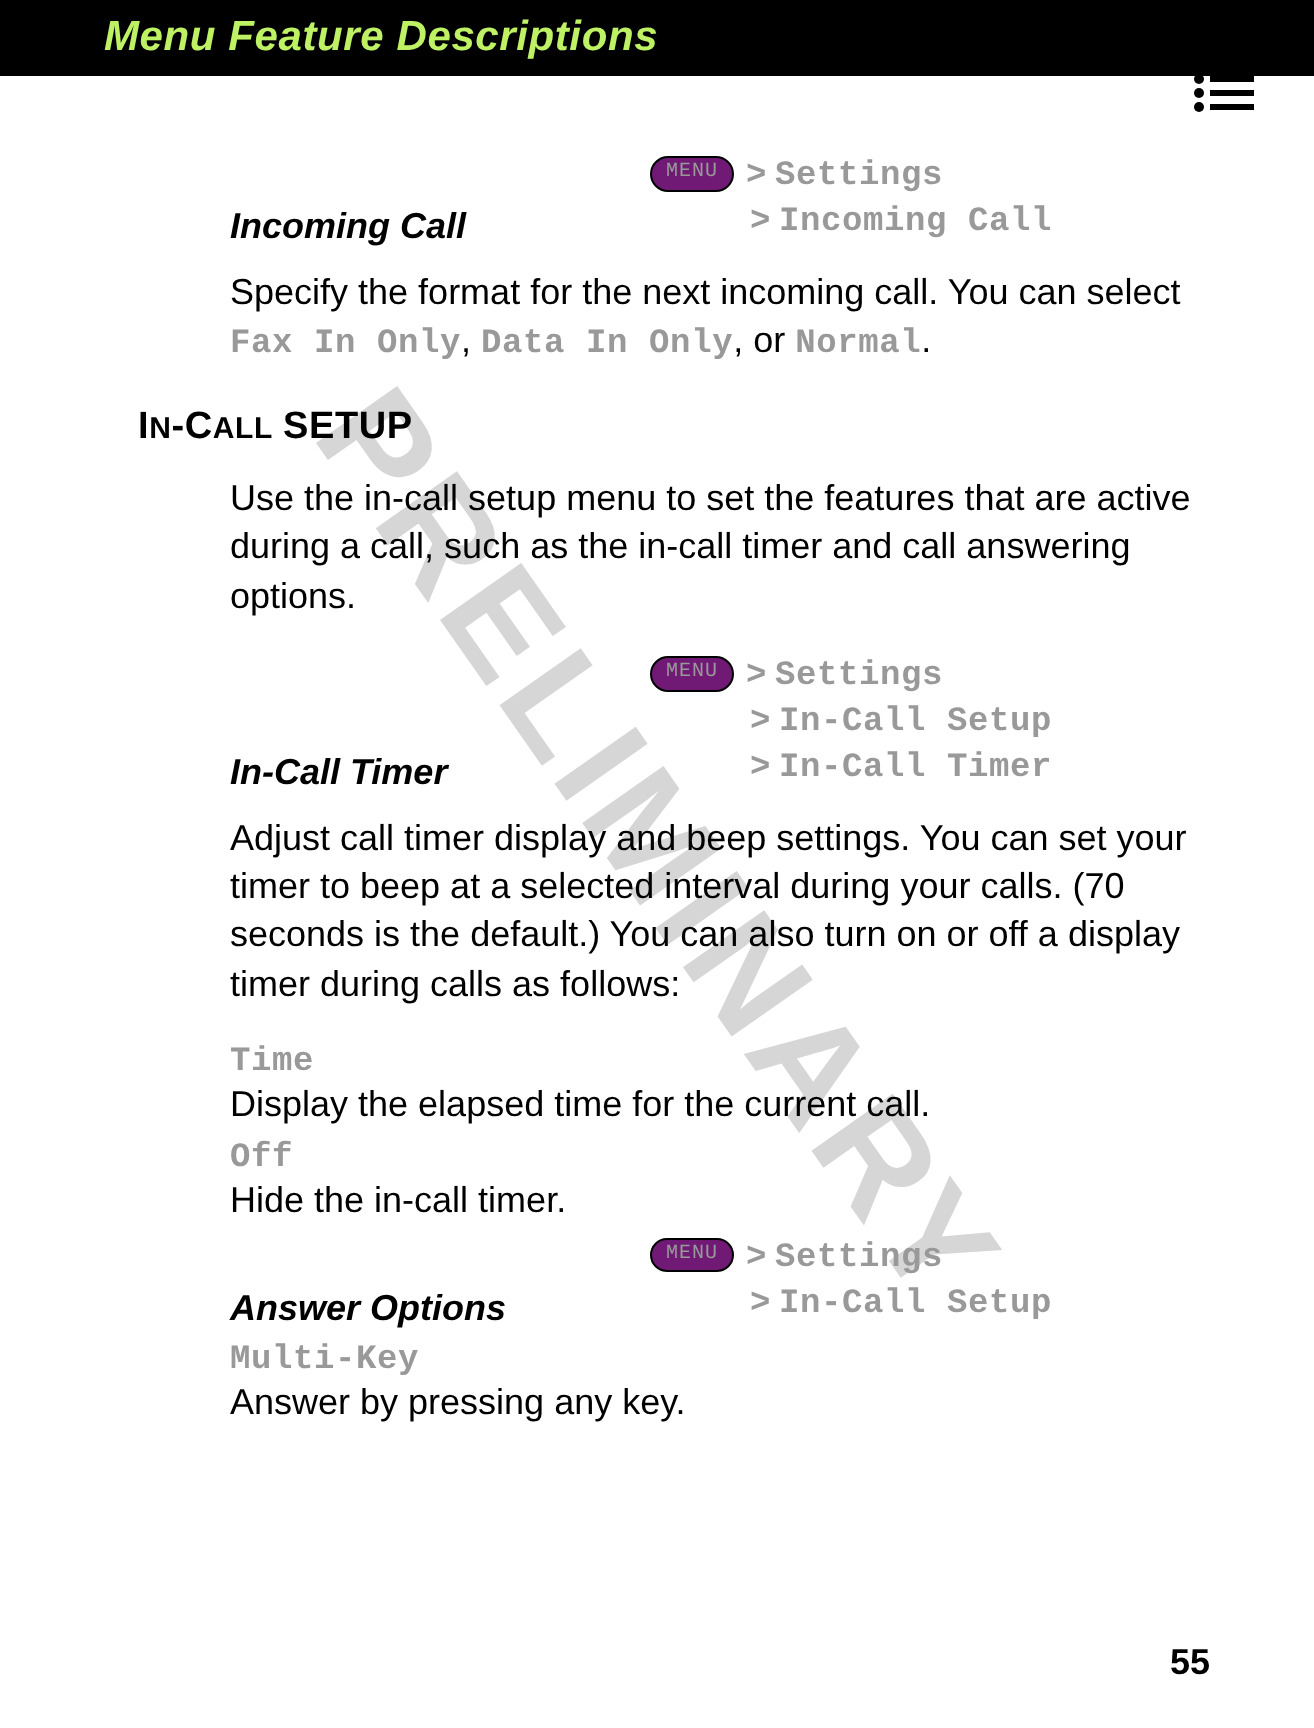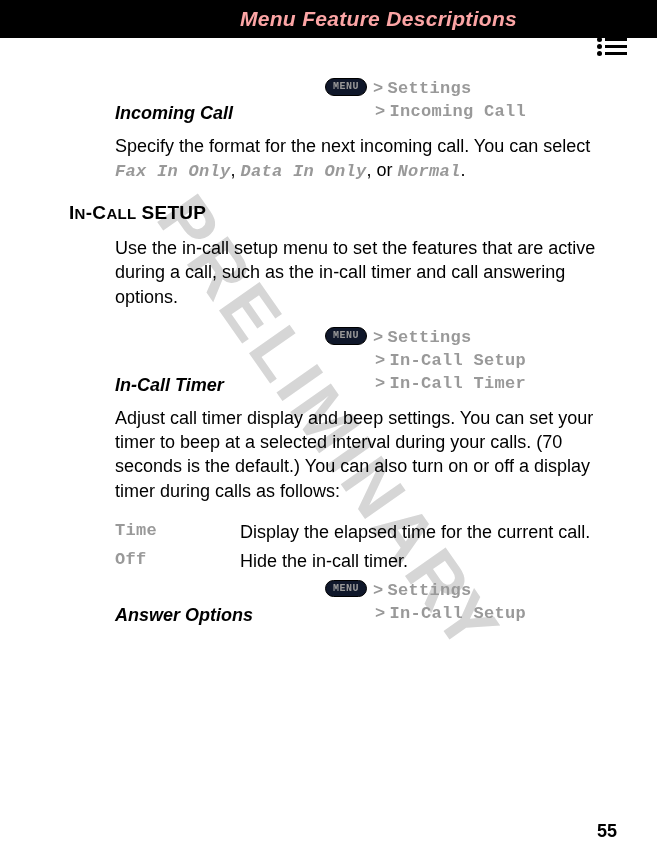--- a/index.html
+++ b/index.html
@@ -6,27 +6,26 @@
     body {
       width: 657px;
       height: 864px;
       background: #fff;
       position: relative;
       font-family: Arial, Helvetica, sans-serif;
       color: #000;
     }
     .header-bar {
       background: #000;
-      color: #fca5a5;
+      color: #bef264;
       font-style: italic;
       font-weight: bold;
       font-size: 21px;
-      padding: 7px 0 7px 100px;
-      letter-spacing: 0.3px;
-      text-align: center;
+      padding: 7px 0 7px 52px;
+      letter-spacing: 0.3px;
     }
     .corner-icon {
       position: absolute;
       top: 30px;
       right: 30px;
     }
     .corner-icon .dot-row {
       display: flex;
       align-items: center;
       margin-bottom: 2px;
@@ -74,25 +73,25 @@
     }
     .feature-row .feature-title {
       width: 210px;
       flex-shrink: 0;
     }
     .menu-badge {
       display: inline-block;
       border: 1.5px solid #000;
       border-radius: 11px;
       font-size: 10px;
-      font-weight: bold;
+      font-weight: normal;
       padding: 1px 7px;
       margin-right: 6px;
       vertical-align: top;
-      background: #0f172a;
+      background: #701a75;
       letter-spacing: 0.5px;
     }
     .path {
       font-family: 'Courier New', monospace;
       font-weight: bold;
       color: #999;
       font-size: 17px;
       line-height: 1.35;
       letter-spacing: 0.3px;
     }
@@ -108,52 +107,52 @@
       line-height: 1.35;
       margin: 10px 0 18px 0;
       color: #000;
     }
     .mono-inline {
       font-family: 'Courier New', monospace;
       font-weight: bold;
       color: #999;
       font-size: 17px;
       letter-spacing: 0.3px;
-      font-style: italic;
     }
     .section-heading {
       font-variant: small-caps;
       font-weight: bold;
       font-size: 17px;
       margin-left: -46px;
       margin-bottom: 12px;
       letter-spacing: 0.3px;
     }
     .option-row {
       display: flex;
       margin: 6px 0;
+      flex-direction: column;
     }
     .option-label {
       width: 125px;
       flex-shrink: 0;
       font-family: 'Courier New', monospace;
       font-weight: bold;
       color: #999;
       font-size: 17px;
       letter-spacing: 0.3px;
     }
     .option-desc {
       font-size: 18px;
       line-height: 1.3;
       flex: 1;
     }
     .page-number {
       position: absolute;
       bottom: 22px;
-      right: 40px;
+      right: 52px;
       font-weight: bold;
       font-size: 18px;
     }
     .path-block {
       line-height: 1.35;
     }
   </style>
 </head>
 <body>
 
@@ -228,16 +227,20 @@
   <div class="feature-row" style="">
     <div class="feature-title">Answer Options</div>
     <div class="path-block">
       <div class="path">
         <span class="menu-badge">MENU</span><span class="gt">&gt;</span><span>Settings</span>
       </div>
       <div class="path path-indent"><span class="gt">&gt;</span><span>In-Call Setup</span></div>
     </div>
   </div>
 
+  <div class="option-row">
+    <div class="option-label">Multi-Key</div>
+    <div class="option-desc">Answer by pressing any key.</div>
+  </div>
 
 </div>
 
 <div class="page-number">55</div>
 
 </body></html>

